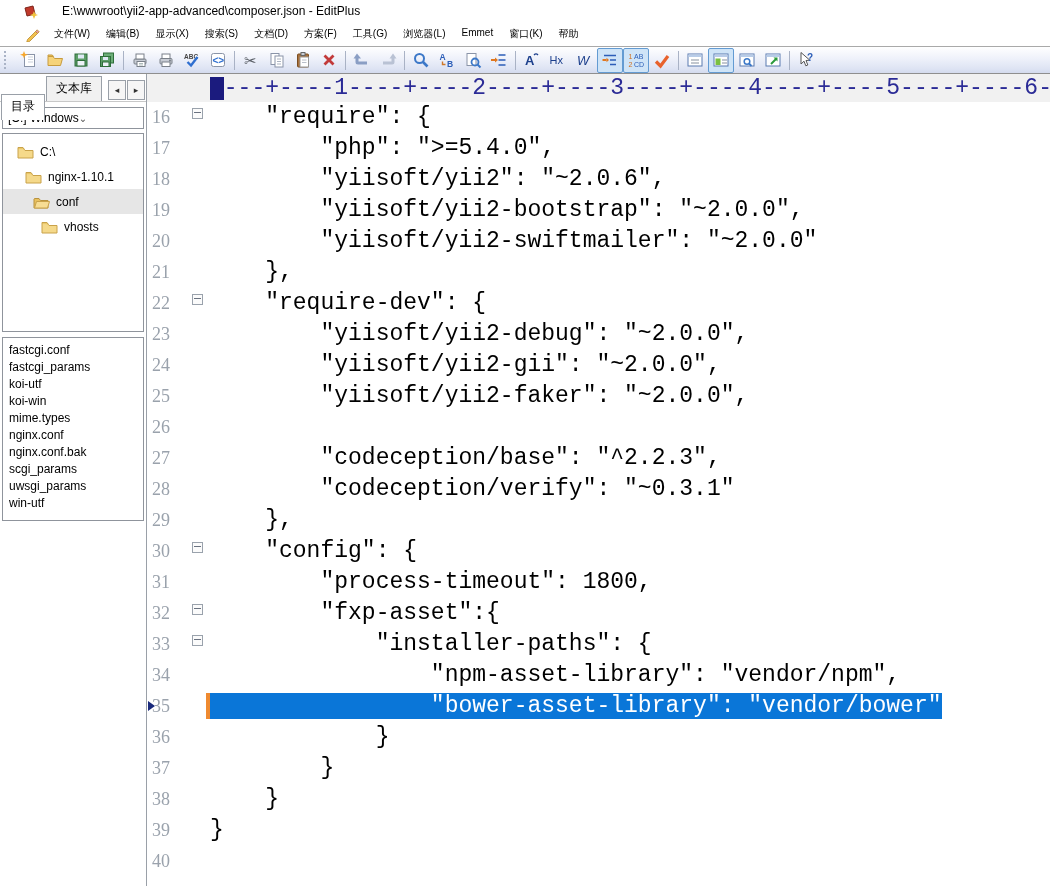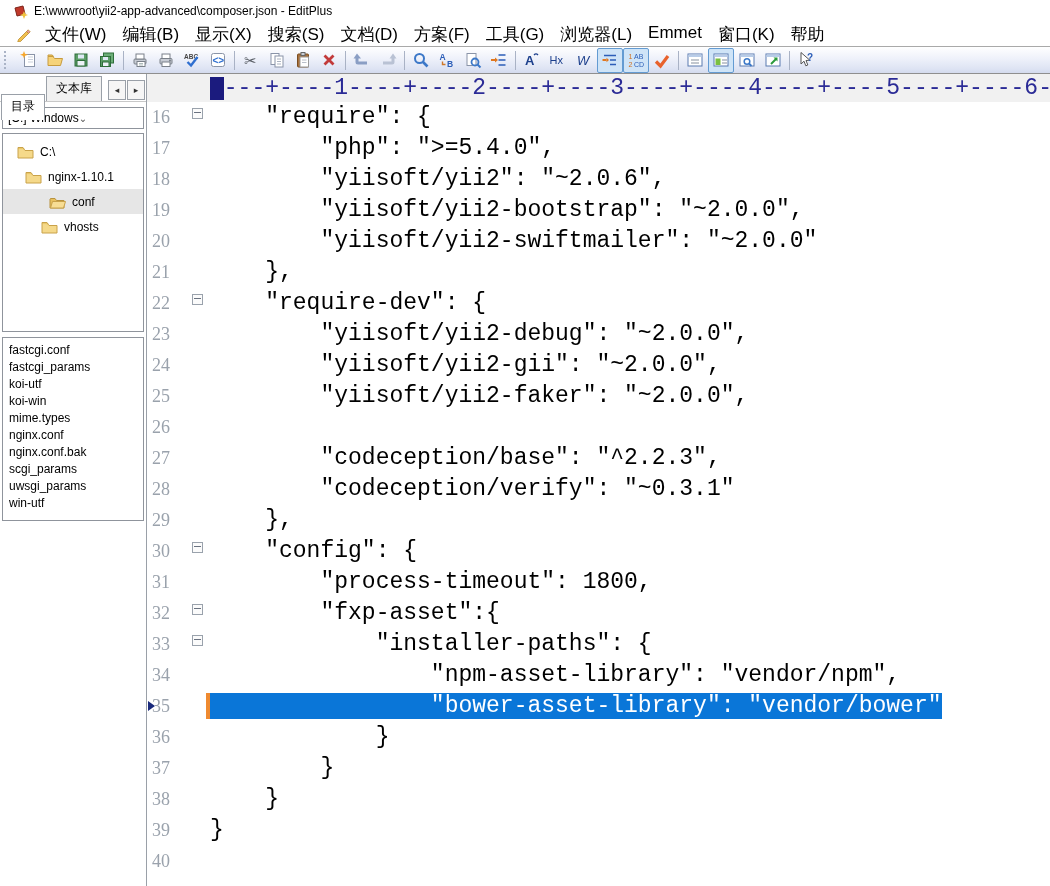--- a/index.html
+++ b/index.html
@@ -1,23 +1,23 @@
 <!DOCTYPE html>
 <html><head>
 <meta charset="utf-8">
 <style>
   html,body{margin:0;padding:0}
   body{width:1050px;height:886px;overflow:hidden;background:#fff;
        font-family:"Liberation Sans",sans-serif;-webkit-font-smoothing:antialiased}
 
   
-  .titlebar{height:22px;display:flex;align-items:center;gap:6px;padding-left:13px;
+  .titlebar{height:22px;display:flex;align-items:center;gap:24px;padding-left:23px;
             background:#fff;font-size:12px;color:#000}
   
-  .menubar{height:24px;display:flex;align-items:center;background:#fff;font-size:17px;padding-left:11px}
+  .menubar{height:24px;display:flex;align-items:center;background:#fff;font-size:10px;padding-left:20px}
   .menu-item{padding:2px 8px;white-space:nowrap;cursor:default}
 
   
   .toolbar{height:26px;background:linear-gradient(#ffffff,#eef1fa 45%,#dde3f3 85%,#d4dbee);
            border-top:1px solid #a9a9a9;border-bottom:1px solid #8f8f8f;
            display:flex;align-items:center;padding:0 2px}
   .grip{width:6px;height:18px;border-left:2px dotted #aab3c6;margin:0 4px 0 2px}
   .tbtn{width:24px;height:23px;display:flex;align-items:center;justify-content:center;
         border:1px solid transparent;border-radius:2px;flex:none}
   .tbtn.pressed{background:#cfe4f7;border-color:#639bd2}
@@ -387,21 +387,21 @@
           </div>
           <div class="tree-item" style="padding-left: 22px;">
             <span>
               <svg width="17" height="14">
                 <path d="M1 4 v9 h15 V5.5 H8 L6.5 3.5 H1.5 Z" fill="#f5d98a" stroke="#c9a24a"></path>
                 <path d="M1 4 V2.5 h5 l1.3 1.8" fill="#eac86a" stroke="#c9a24a"></path>
               </svg>
             </span>
             <span>nginx-1.10.1</span>
           </div>
-          <div class="tree-item selected" style="padding-left: 46px;">
+          <div class="tree-item selected" style="padding-left: 30px;">
             <span>
               <svg width="17" height="14">
                 <path d="M1 4 v9 h14 V5.5 H7.5 L6 3.5 H1.5 Z" fill="#e8c05e" stroke="#b8923e"></path>
                 <path d="M3.5 6.5 H16.5 L14.5 13 H1.5 Z" fill="#f7dd94" stroke="#c9a24a"></path>
               </svg>
             </span>
             <span>conf</span>
           </div>
           <div class="tree-item" style="padding-left: 38px;">
             <span>

